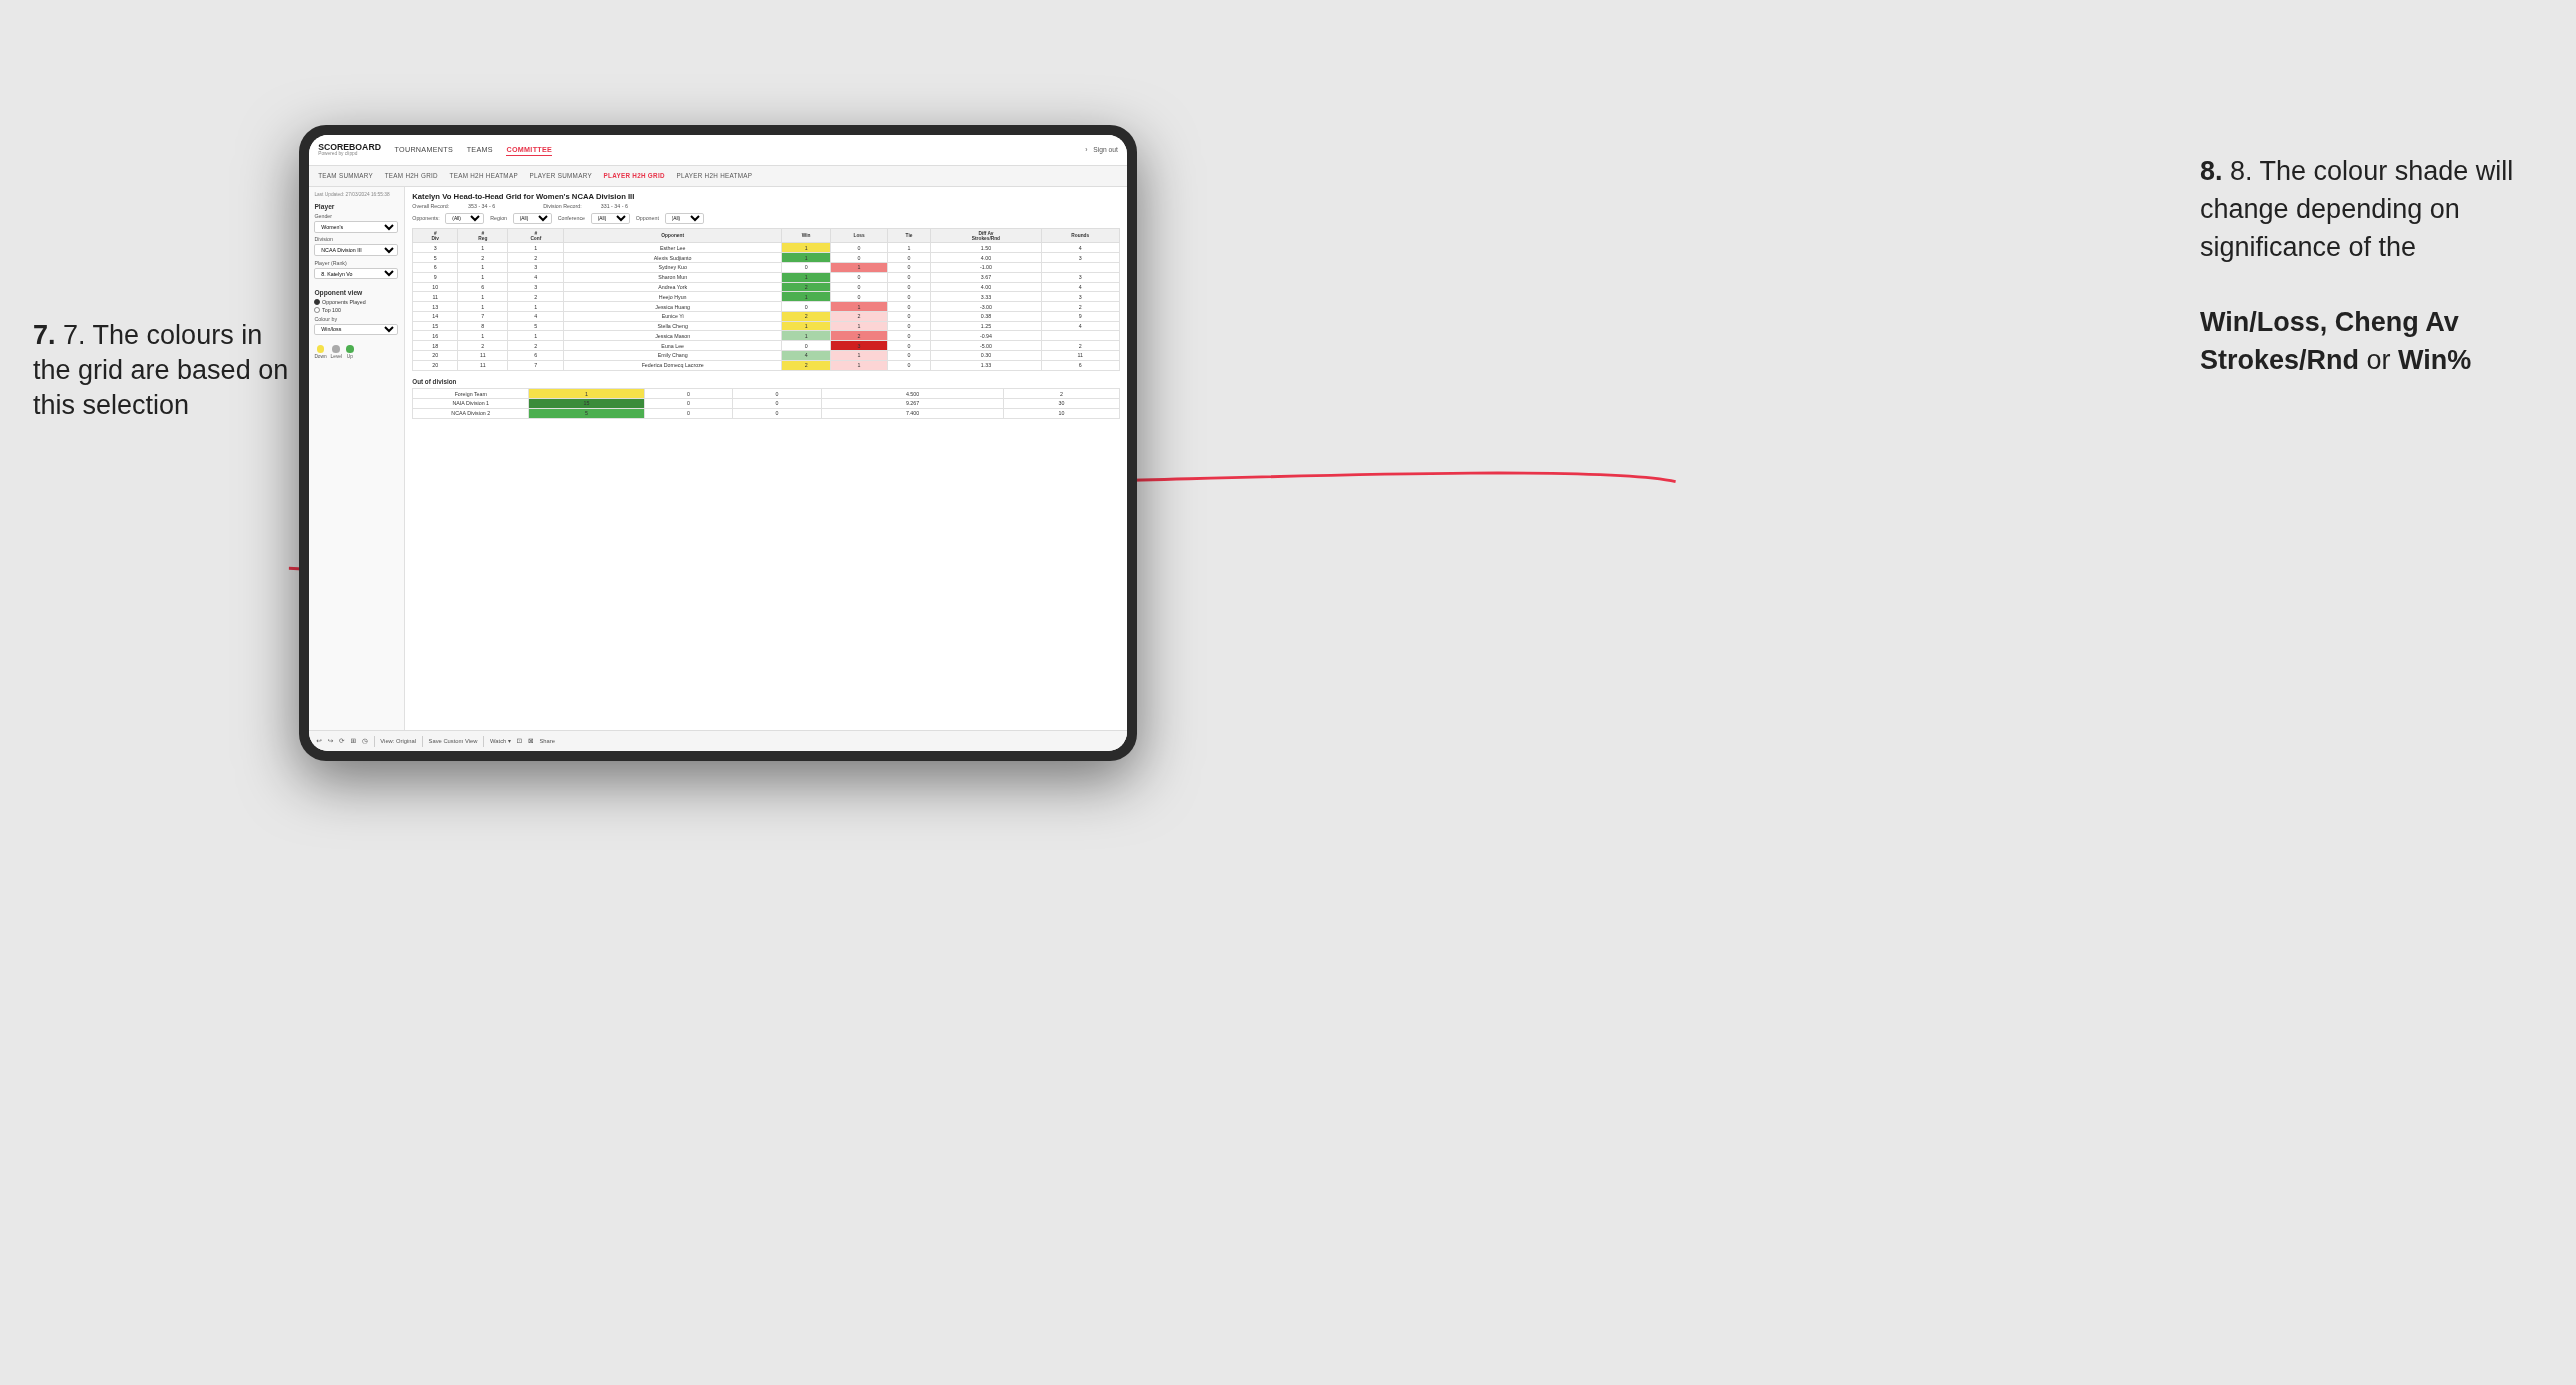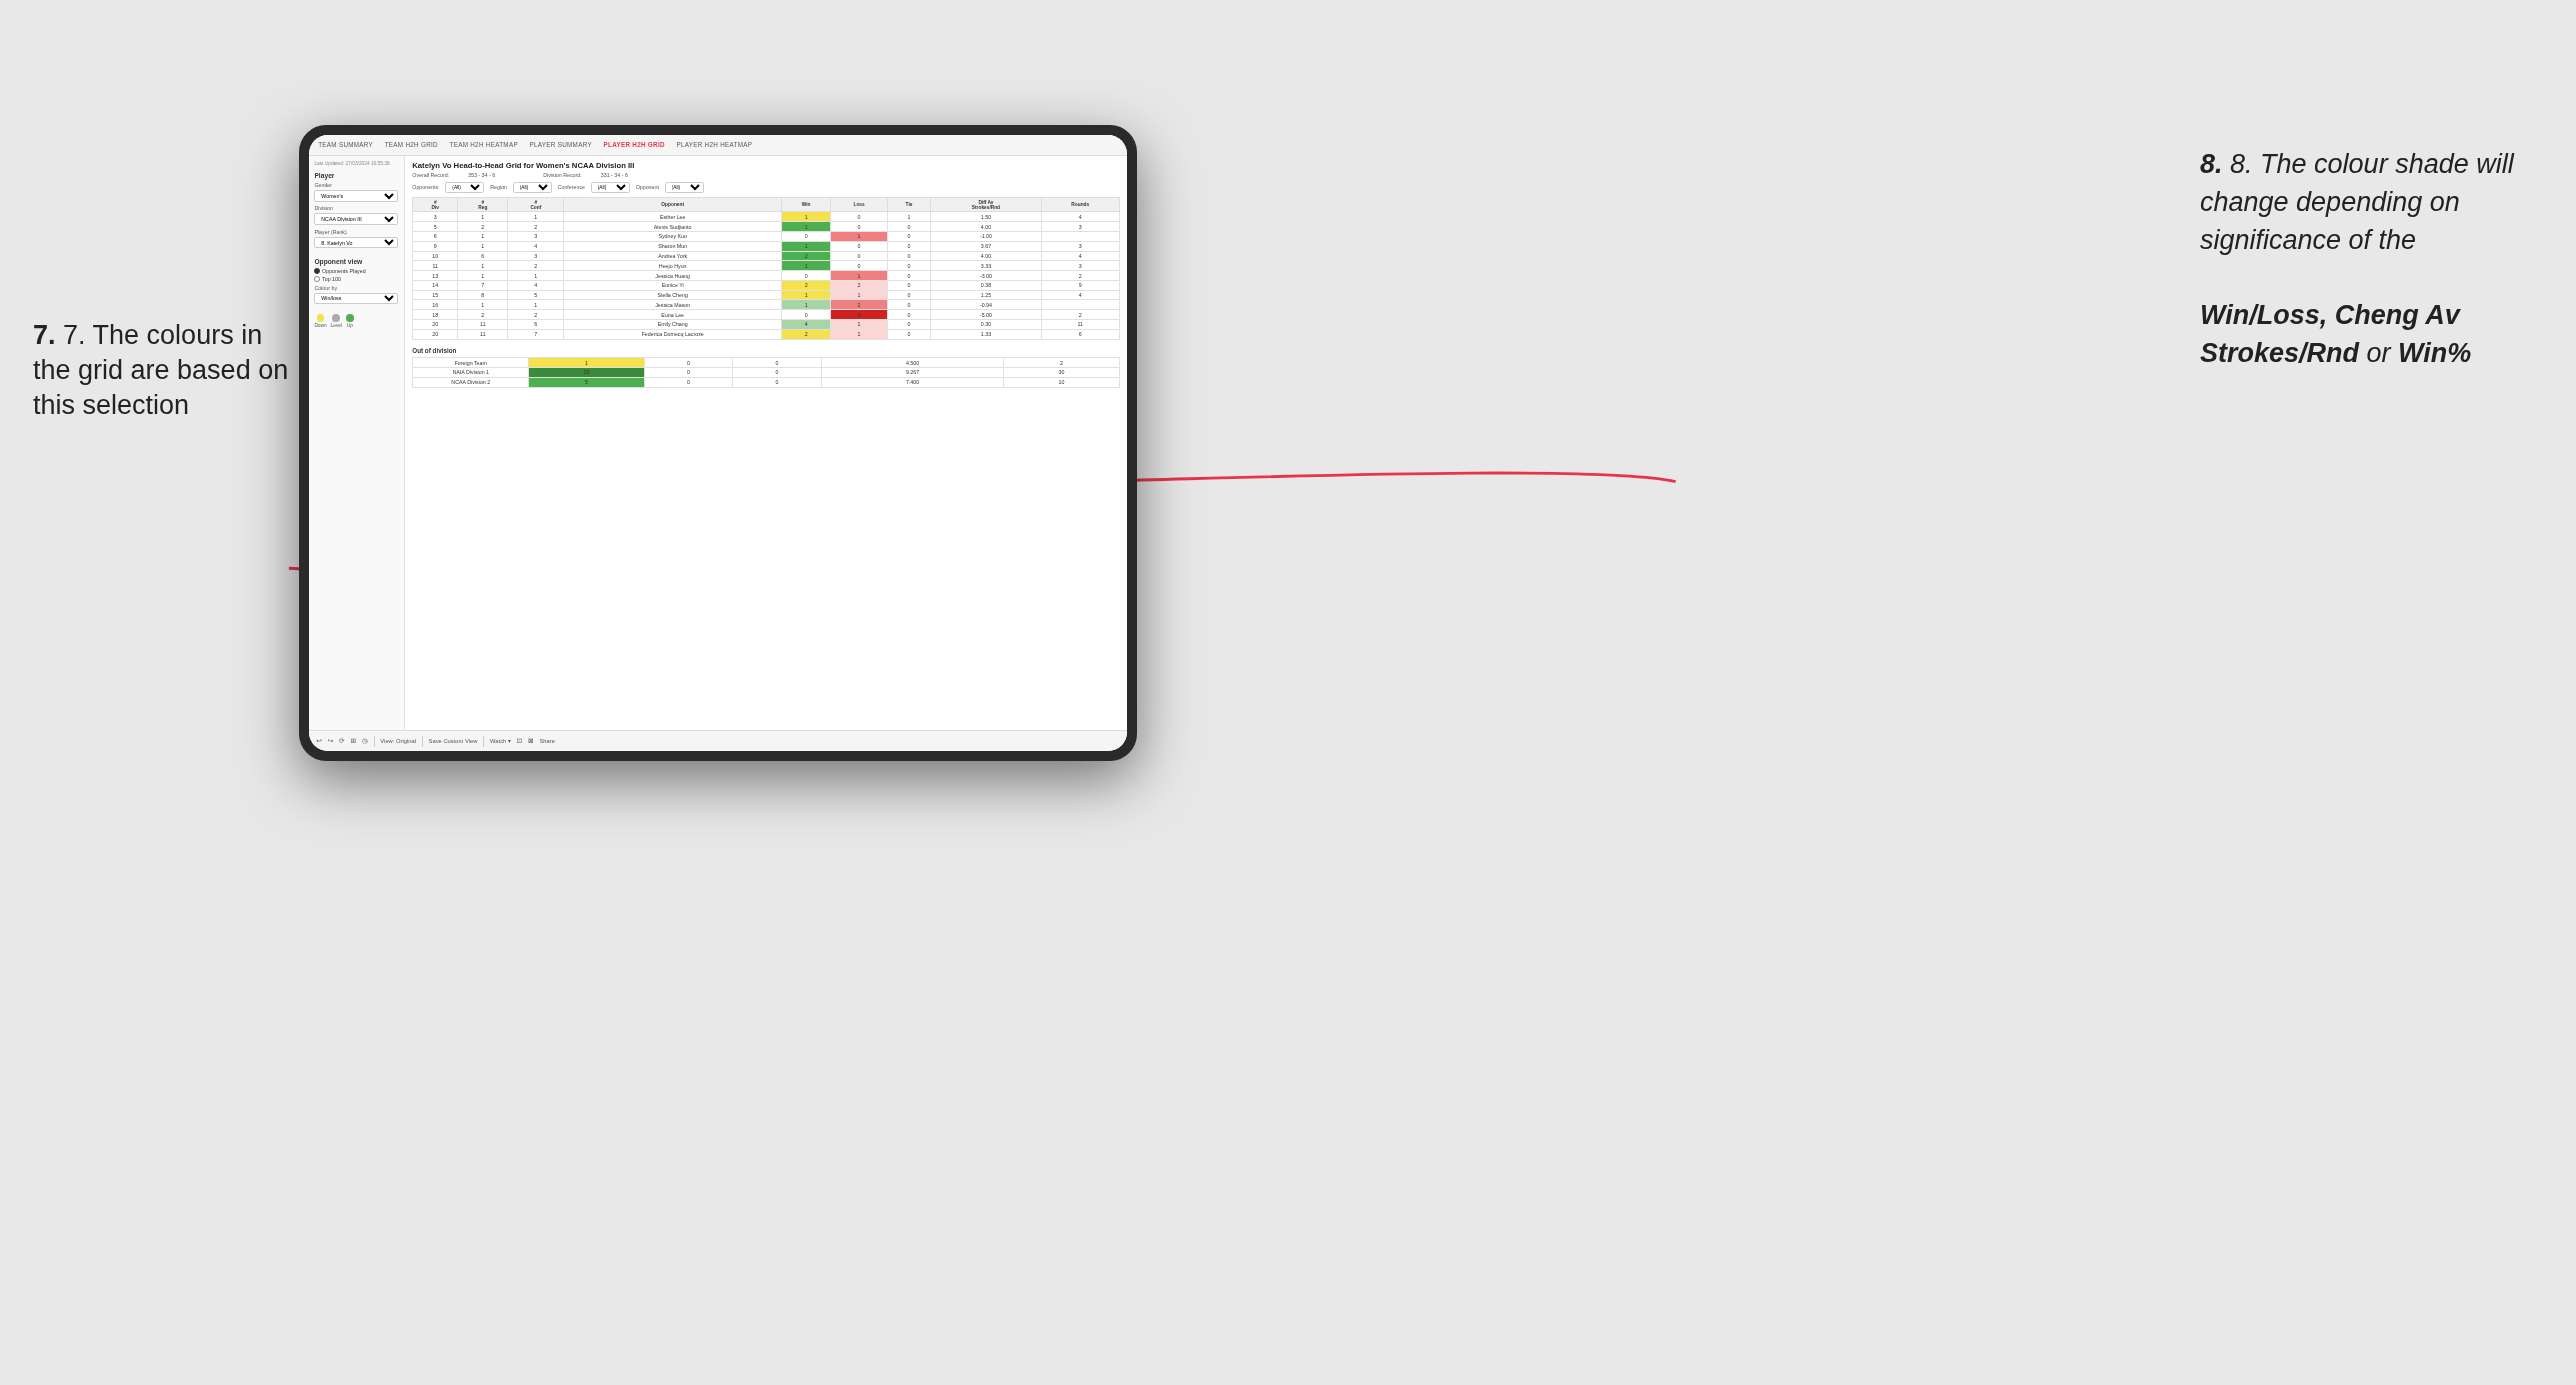--- a/index.html
+++ b/index.html
@@ -315,26 +315,25 @@
       top: 318px;
       width: 270px;
       font-size: 27px;
       color: #222;
       line-height: 1.3;
       margin-left: 14px;
     }
     .annotation-right {
       position: absolute;
       right: 29px;
-      top: 146px;
+      top: 153px;
       width: 347px;
       font-size: 27px;
       color: #222;
       line-height: 1.4;
-      font-style: italic;
     }
     .annotation-right strong {
       font-weight: 900;
     }
 
     
     .section-num {
       font-weight: bold;
     }
 
@@ -376,20 +375,35 @@
   </defs>
 
   <path d="M 300,590 C 360,590 400,650 490,660" stroke="#e8344a" stroke-width="3" fill="none" marker-end="url(#arrowhead-left)"></path>
 
   <path d="M 1740,500 C 1650,480 1200,500 1100,500" stroke="#e8344a" stroke-width="3" fill="none" marker-end="url(#arrowhead-right)"></path>
 </svg>
 
 <div class="tablet-frame">
   <div class="tablet-screen">
 
+    <div class="nav-bar">
+      <div>
+        <div class="logo">SCOREBOARD</div>
+        <div class="logo-sub">Powered by clippd</div>
+      </div>
+      <div class="nav-items">
+        <div class="nav-item">TOURNAMENTS</div>
+        <div class="nav-item">TEAMS</div>
+        <div class="nav-item active">COMMITTEE</div>
+      </div>
+      <div class="nav-right">
+        <span>›</span>
+        <span>Sign out</span>
+      </div>
+    </div>
 
     <div class="sub-nav">
       <div class="sub-nav-item">TEAM SUMMARY</div>
       <div class="sub-nav-item">TEAM H2H GRID</div>
       <div class="sub-nav-item">TEAM H2H HEATMAP</div>
       <div class="sub-nav-item">PLAYER SUMMARY</div>
       <div class="sub-nav-item active">PLAYER H2H GRID</div>
       <div class="sub-nav-item">PLAYER H2H HEATMAP</div>
     </div>
 

